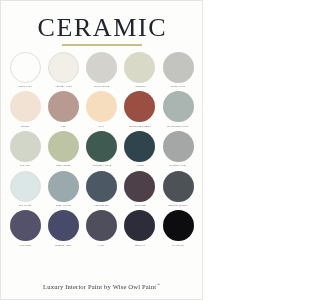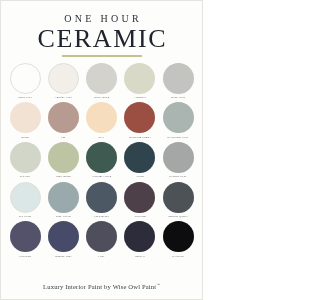--- a/index.html
+++ b/index.html
@@ -123,21 +123,20 @@
     font-size: 3.6px;
     vertical-align: super;
   }
 </style>
 </head>
 <body>
 
 <div id="card">
 
   <div id="header">
-    <div id="eyebrow">ONE HOUR</div>
     <div id="wordmark">CERAMIC</div>
     <div id="gold-rule" style="background: rgb(198, 192, 139);"></div>
   </div>
 
   <div id="grid">
       <div class="swatch-row">
         <div class="swatch">
           <div class="chip outlined" style="background: rgb(253, 253, 251);"></div>
           <div class="chip-label">Snow Owl</div>
         </div>

